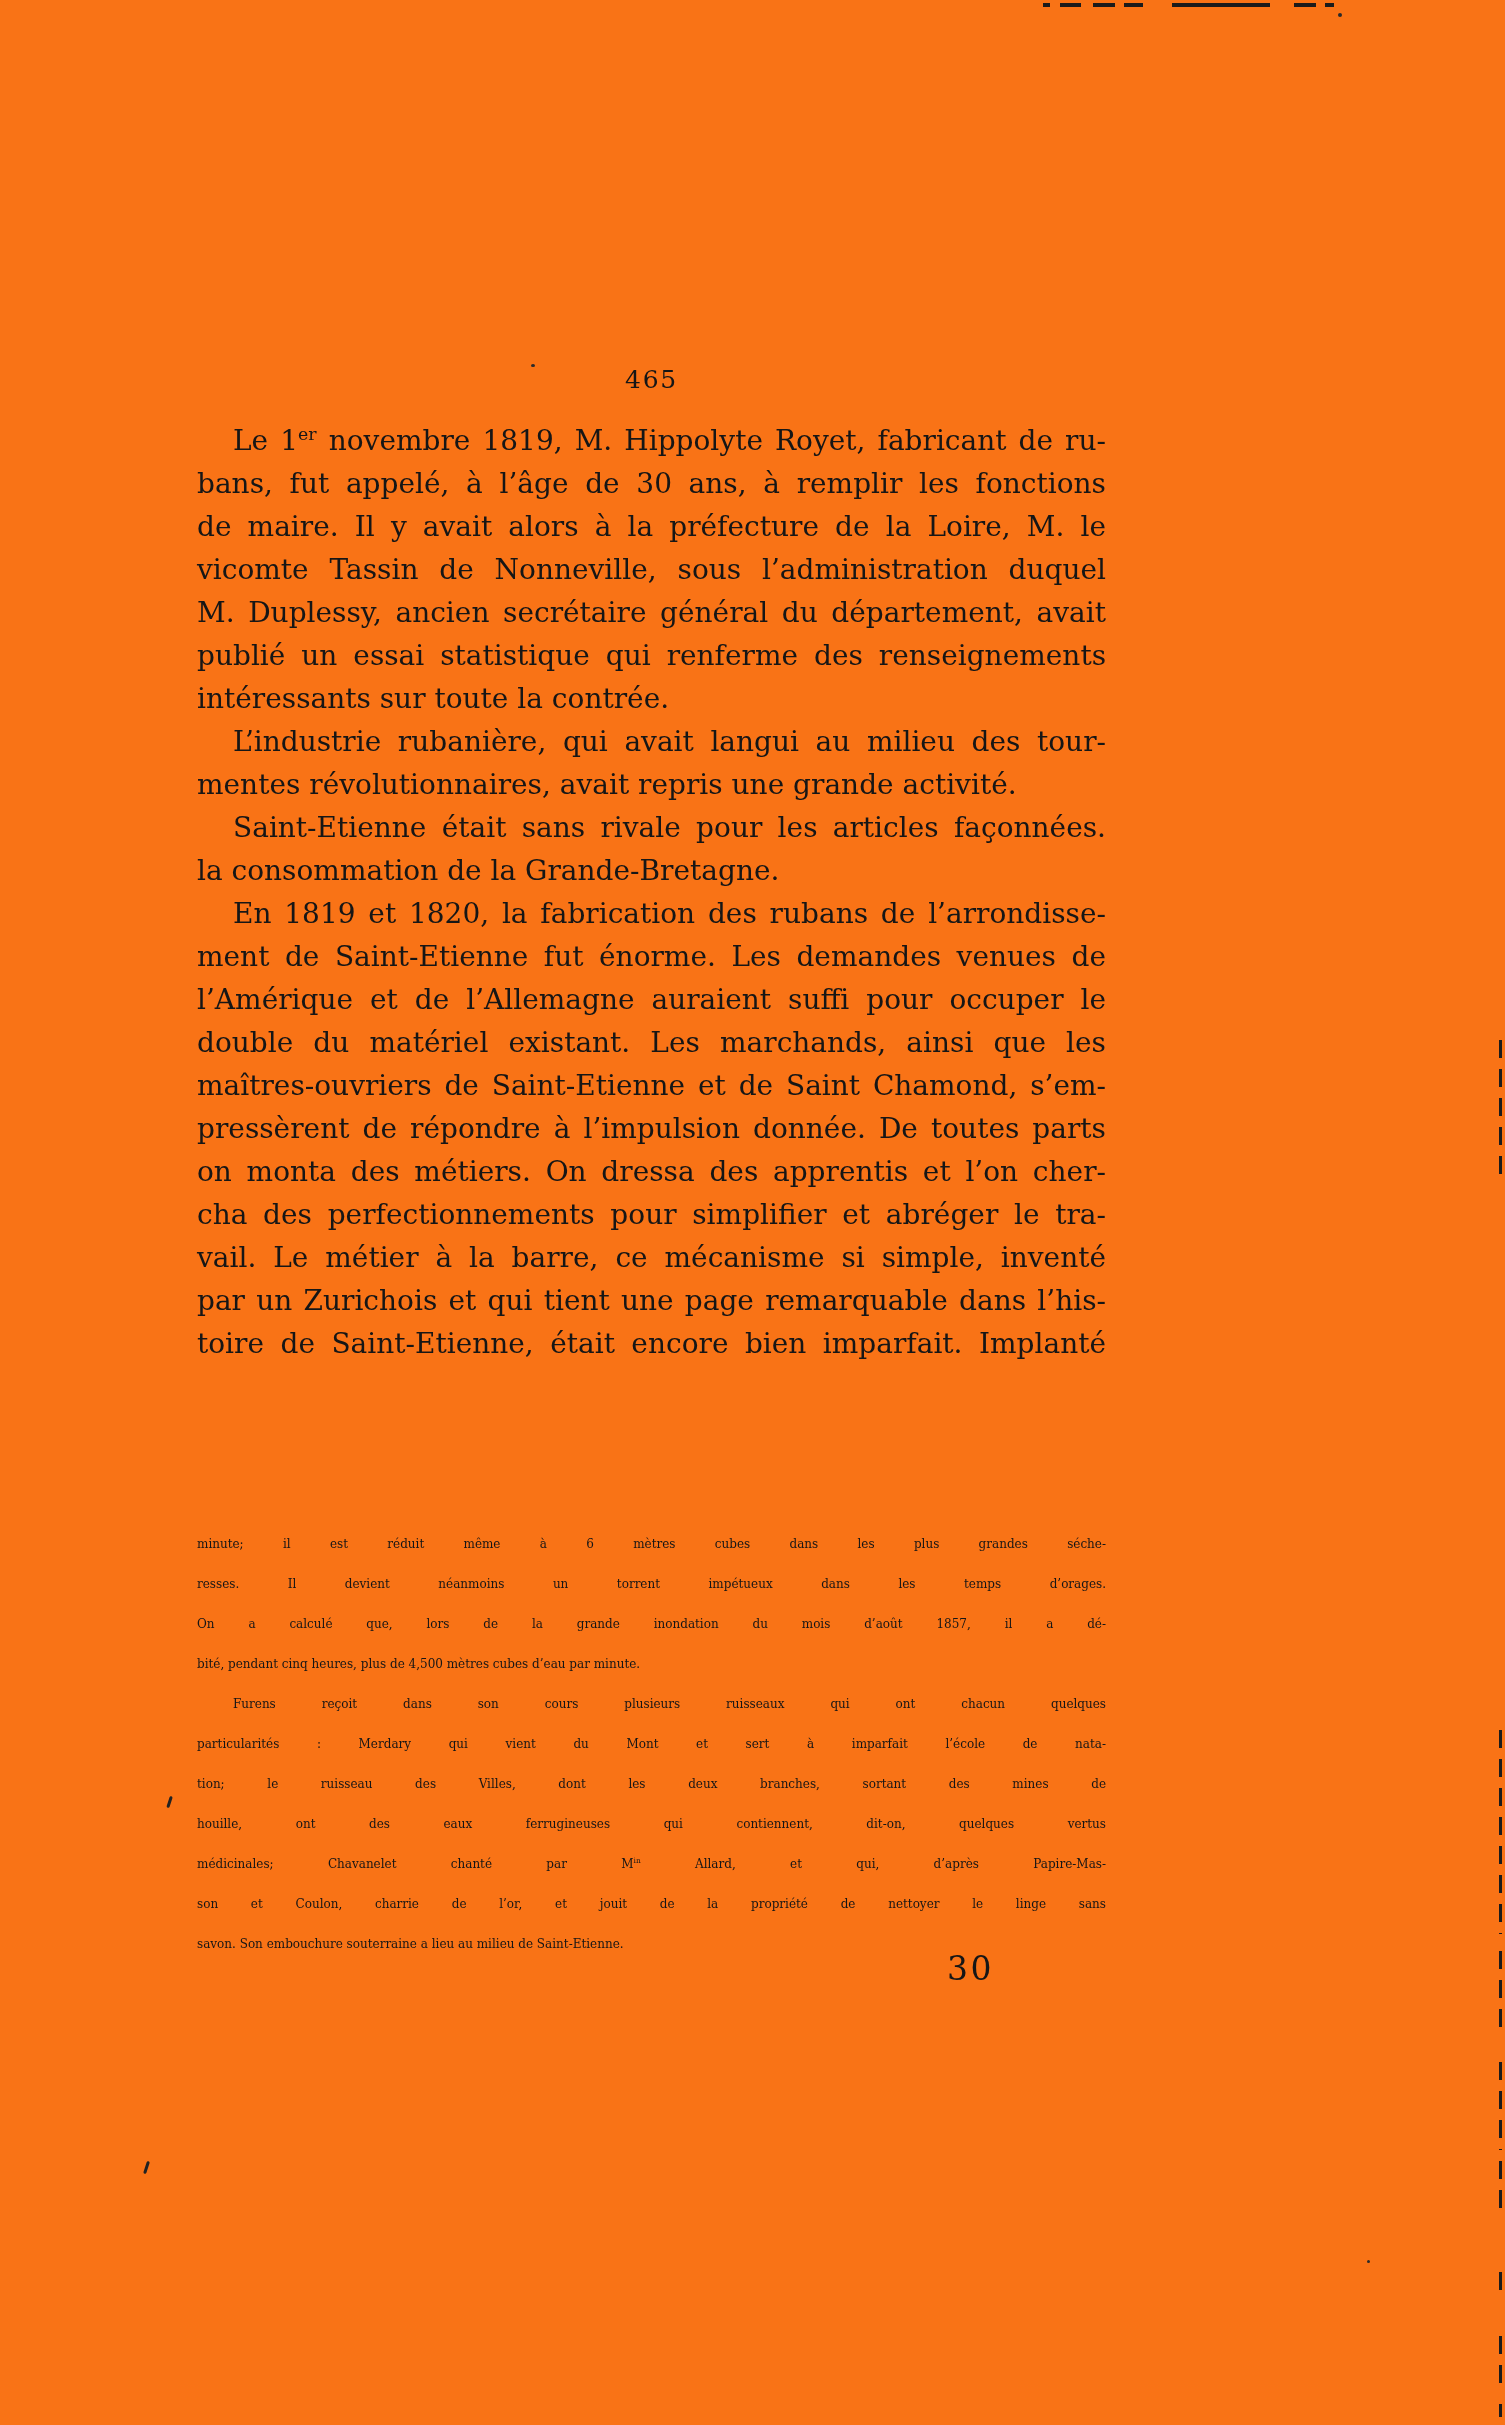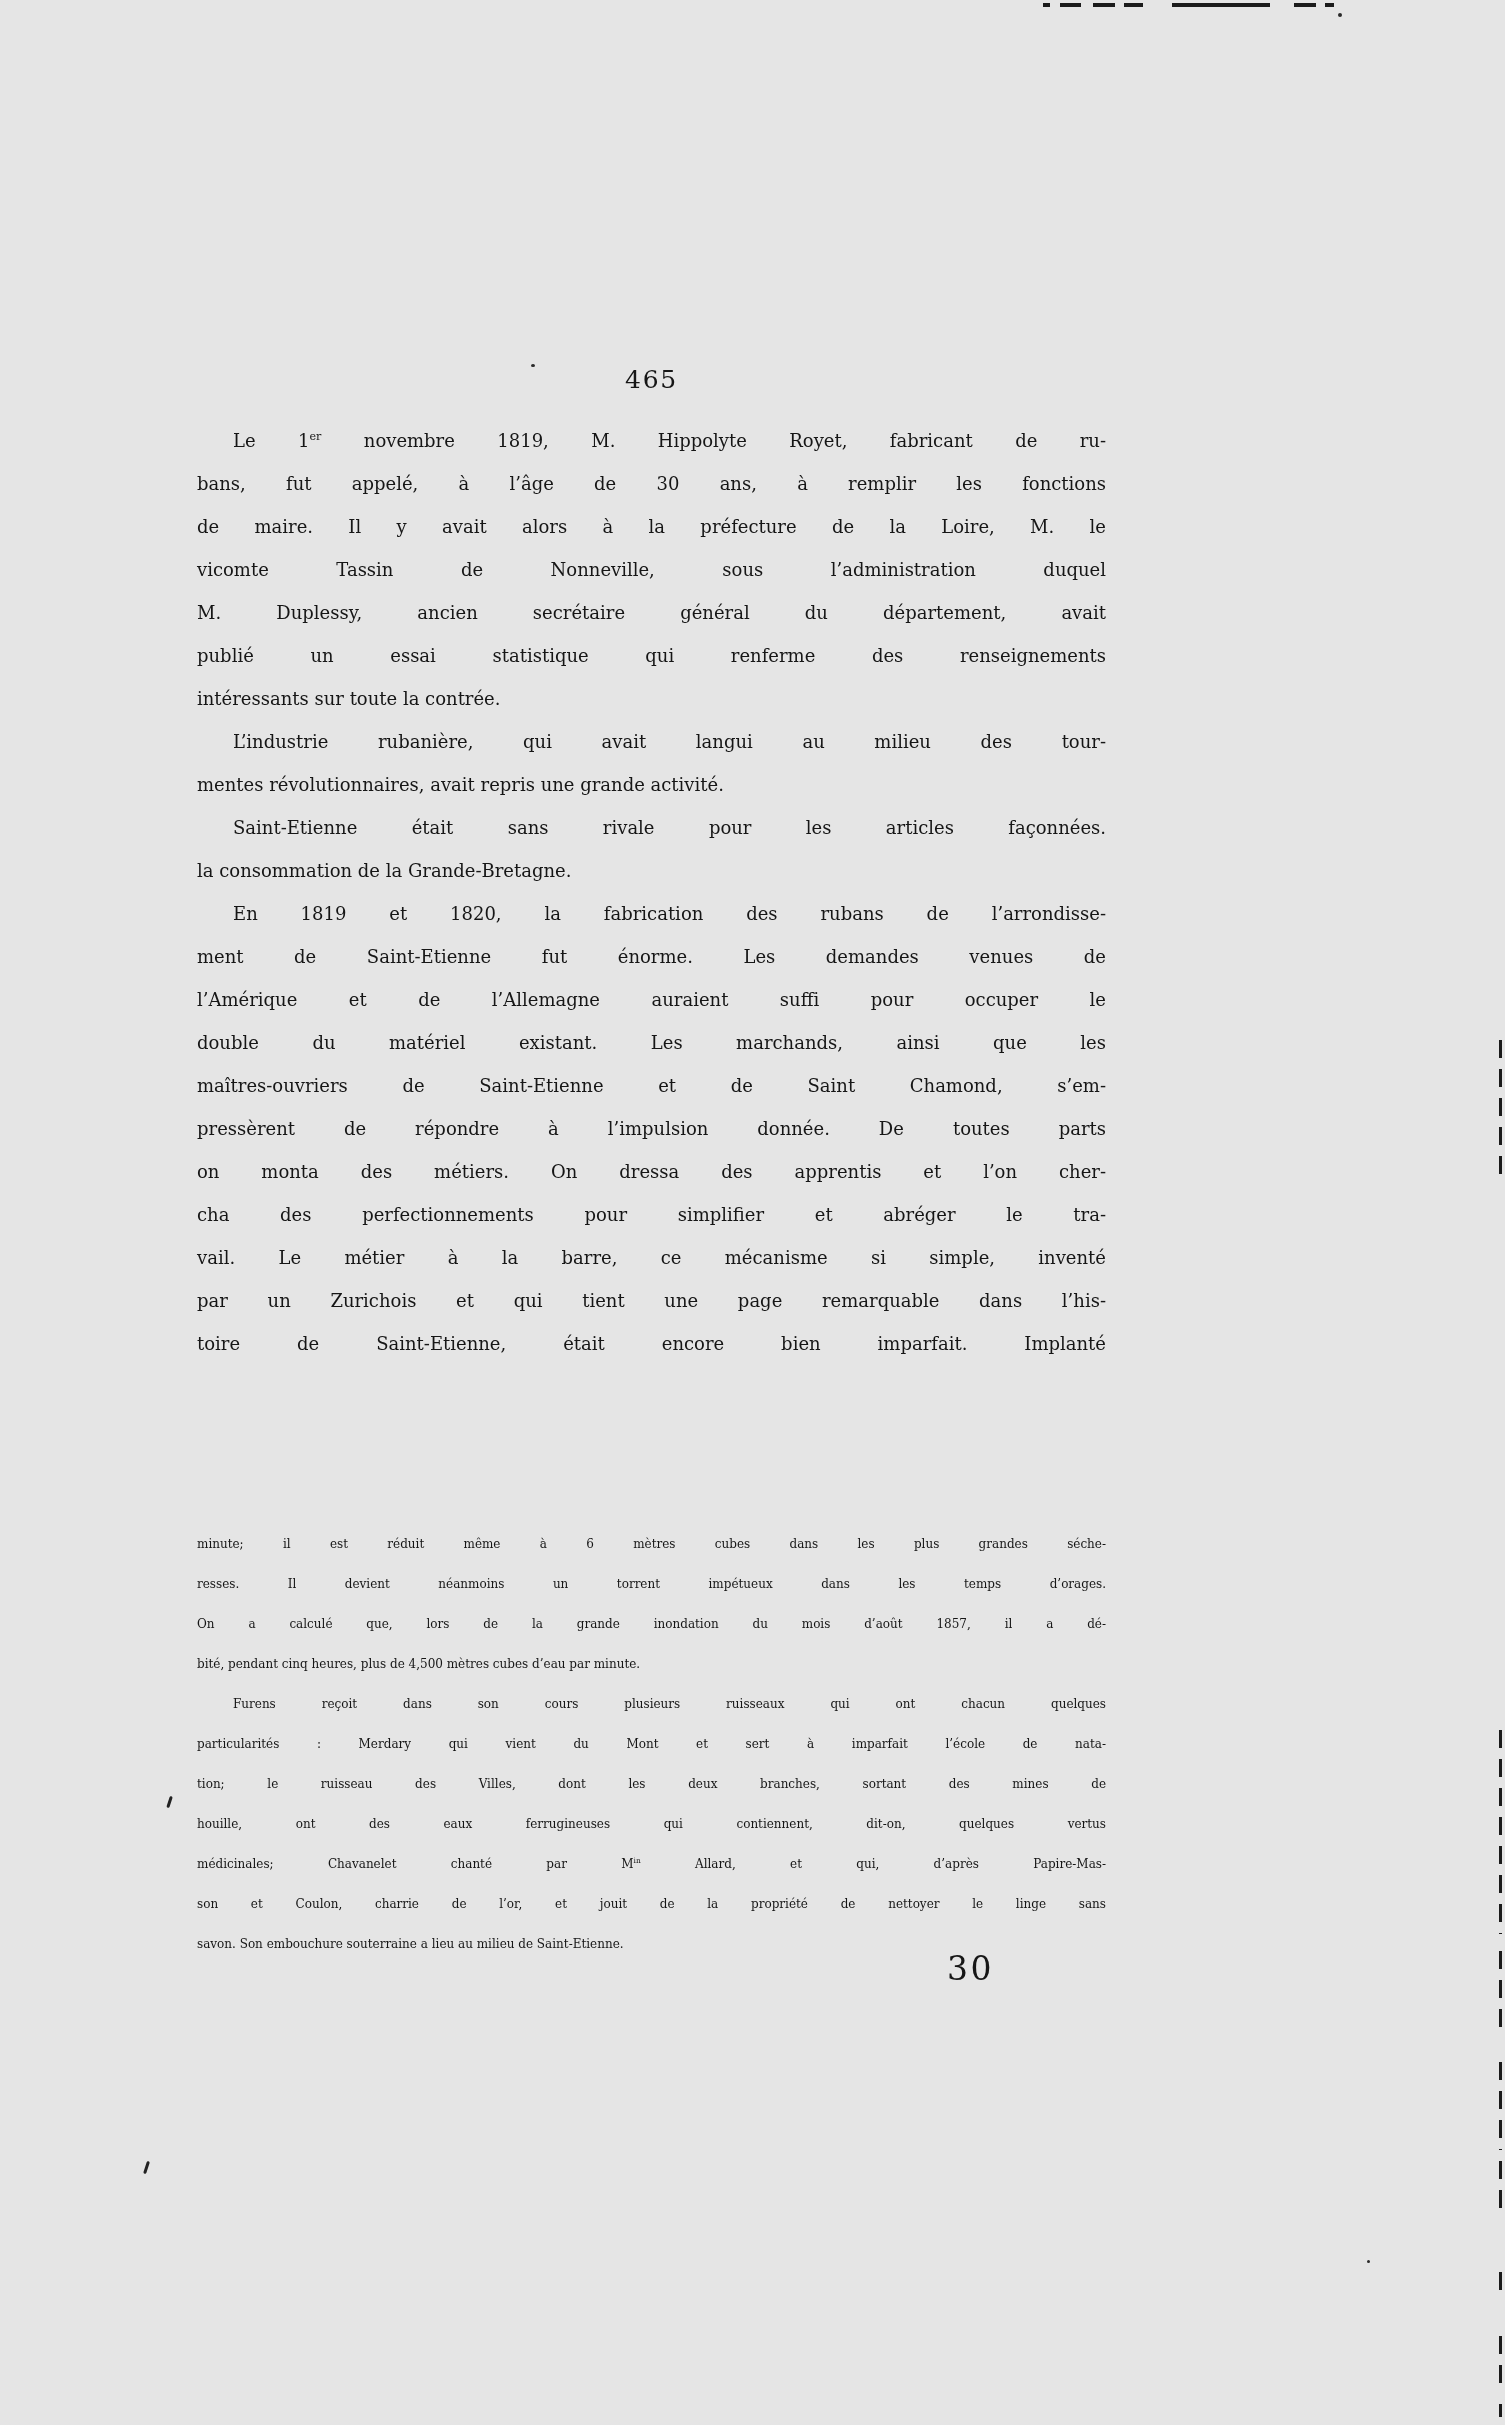--- a/index.html
+++ b/index.html
@@ -4,30 +4,30 @@
 <style>
   html,body{margin:0;padding:0;}
   body{
     width:1505px;height:2426px;
     background:#ffffff;
     font-family:"DejaVu Serif","Liberation Serif",serif;
     color:#161616;
     overflow:hidden;
     position:relative;
   }
-  .page{position:absolute;inset:0;background:#e5e5e5;}
+  .page{position:absolute;inset:0;background:#f97316;}
 
   .pagenum{
     position:absolute;top:365px;left:197px;width:909px;
     text-align:center;font-size:25px;letter-spacing:1.7px;
   }
 
   .main{
     position:absolute;top:419px;left:197px;width:909px;
-    font-size:18px;line-height:43px;
+    font-size:28px;line-height:43px;
   }
   .footnote{
     position:absolute;top:1524px;left:197px;width:909px;
     font-size:12px;line-height:40px;
   }
   .line{
     text-align:justify;
     text-align-last:justify;
     white-space:normal;
   }

